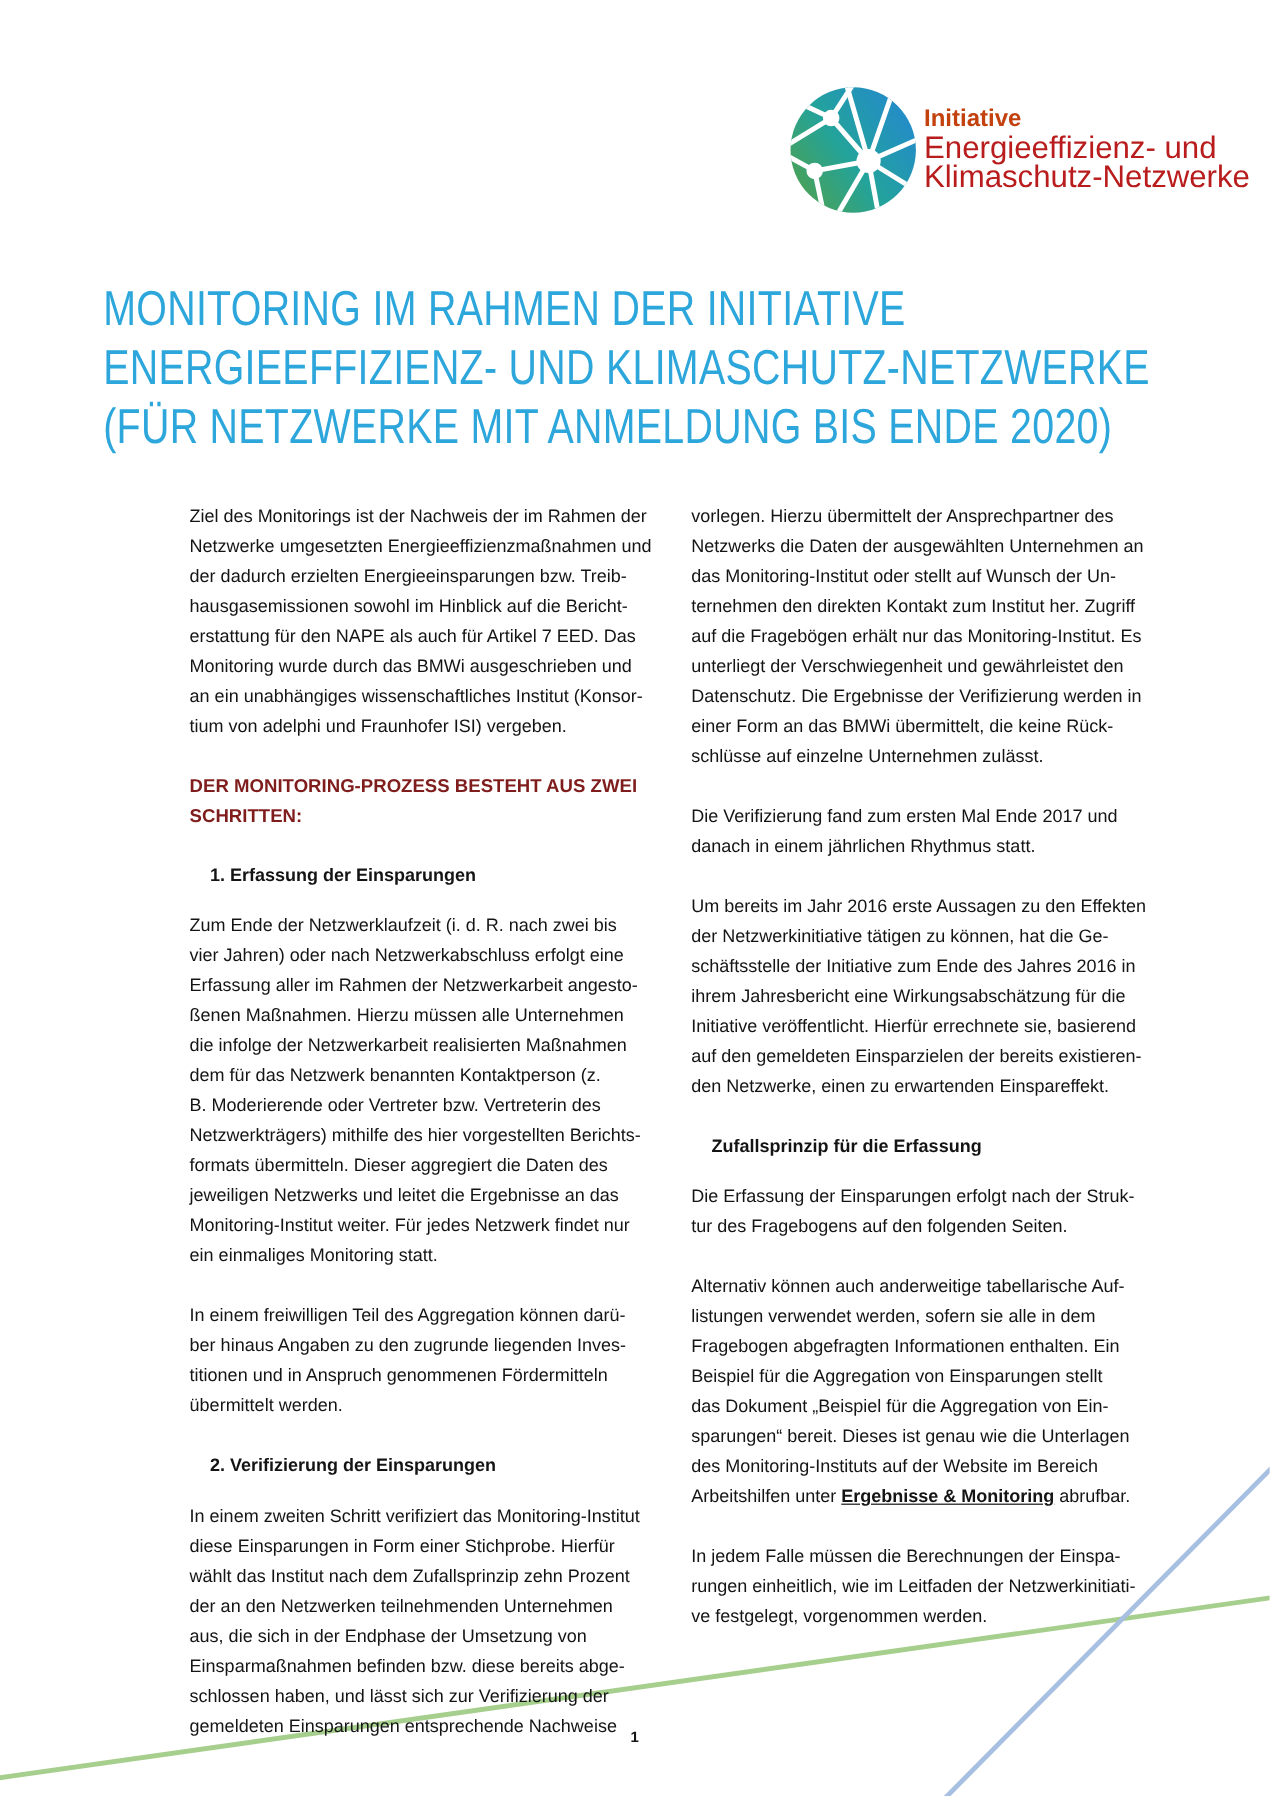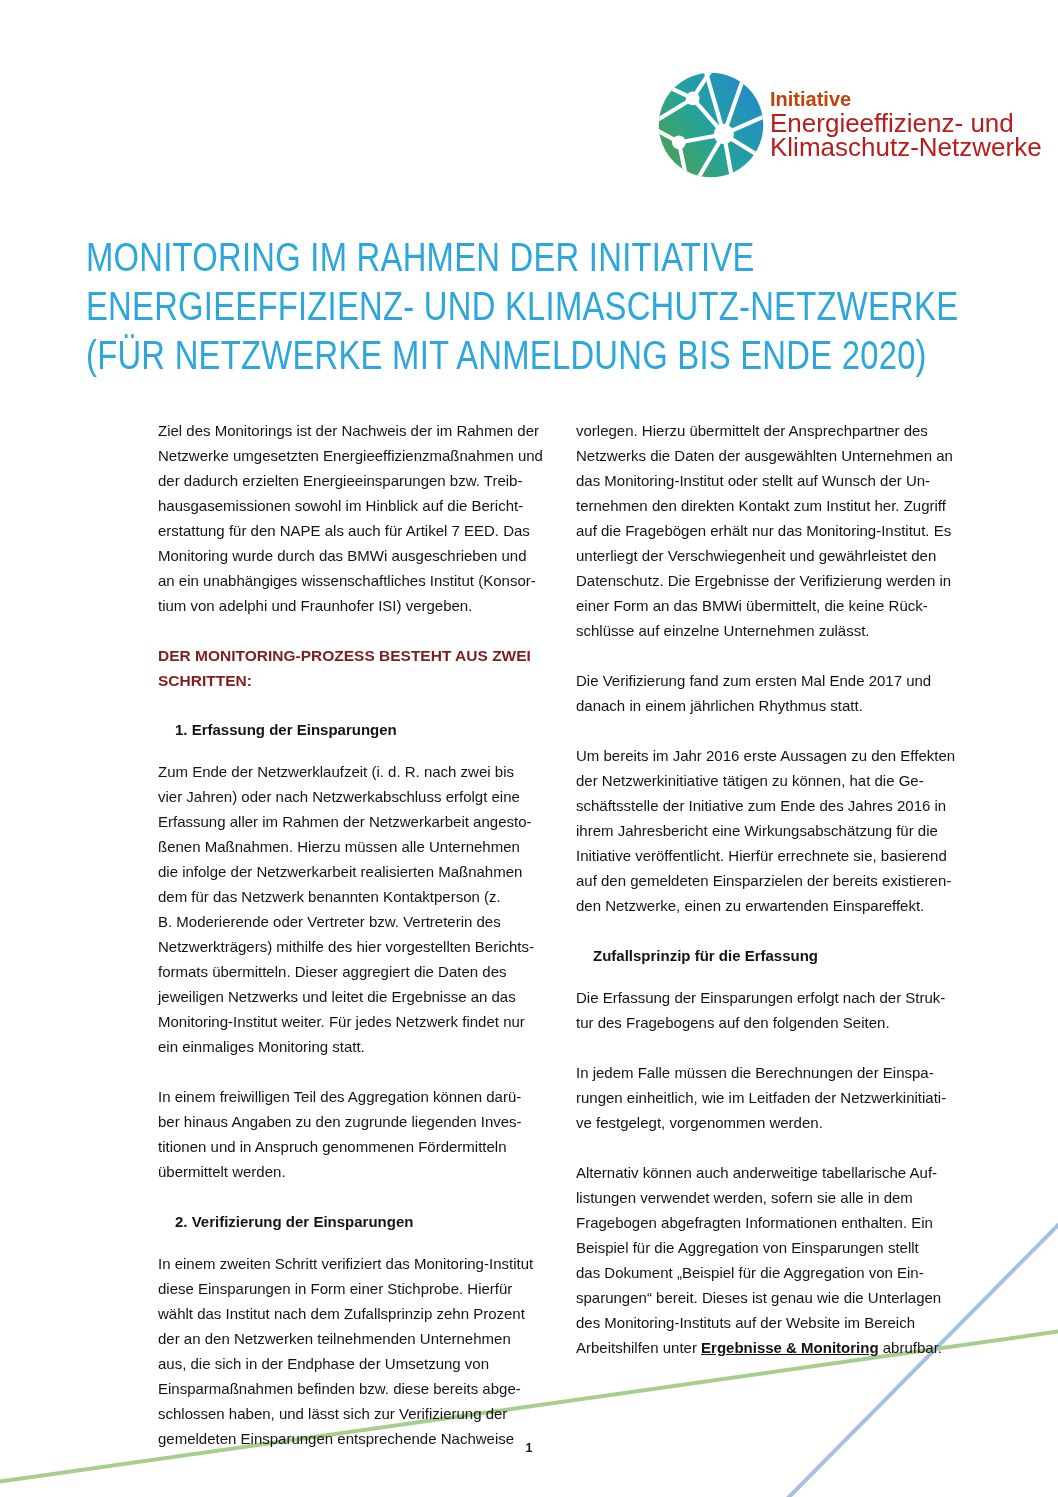--- a/index.html
+++ b/index.html
@@ -161,27 +161,27 @@
     <p class="para">Um bereits im Jahr 2016 erste Aussagen zu den Effekten
 der Netzwerkinitiative tätigen zu können, hat die Ge-
 schäftsstelle der Initiative zum Ende des Jahres 2016 in
 ihrem Jahresbericht eine Wirkungsabschätzung für die
 Initiative veröffentlicht. Hierfür errechnete sie, basierend
 auf den gemeldeten Einsparzielen der bereits existieren-
 den Netzwerke, einen zu erwartenden Einspareffekt.</p>
     <p class="subhead">Zufallsprinzip für die Erfassung</p>
     <p class="para">Die Erfassung der Einsparungen erfolgt nach der Struk-
 tur des Fragebogens auf den folgenden Seiten.</p>
-    <p class="para">In jedem Falle müssen die Berechnungen der Einspa-
-rungen einheitlich, wie im Leitfaden der Netzwerkinitiati-
-ve festgelegt, vorgenommen werden.</p>
     <p class="para"><span>Alternativ können auch anderweitige tabellarische Auf-
 listungen verwendet werden, sofern sie alle in dem
 Fragebogen abgefragten Informationen enthalten. Ein
 Beispiel für die Aggregation von Einsparungen stellt
 das Dokument „Beispiel für die Aggregation von Ein-
 sparungen“ bereit. Dieses ist genau wie die Unterlagen
 des Monitoring-Instituts auf der Website im Bereich
 Arbeitshilfen unter </span><span class="doc-link">Ergebnisse &amp; Monitoring</span><span> abrufbar.</span></p>
+    <p class="para">In jedem Falle müssen die Berechnungen der Einspa-
+rungen einheitlich, wie im Leitfaden der Netzwerkinitiati-
+ve festgelegt, vorgenommen werden.</p>
   </div>
 </div>
 
 <div class="page-num">1</div>
 
 </body></html>

